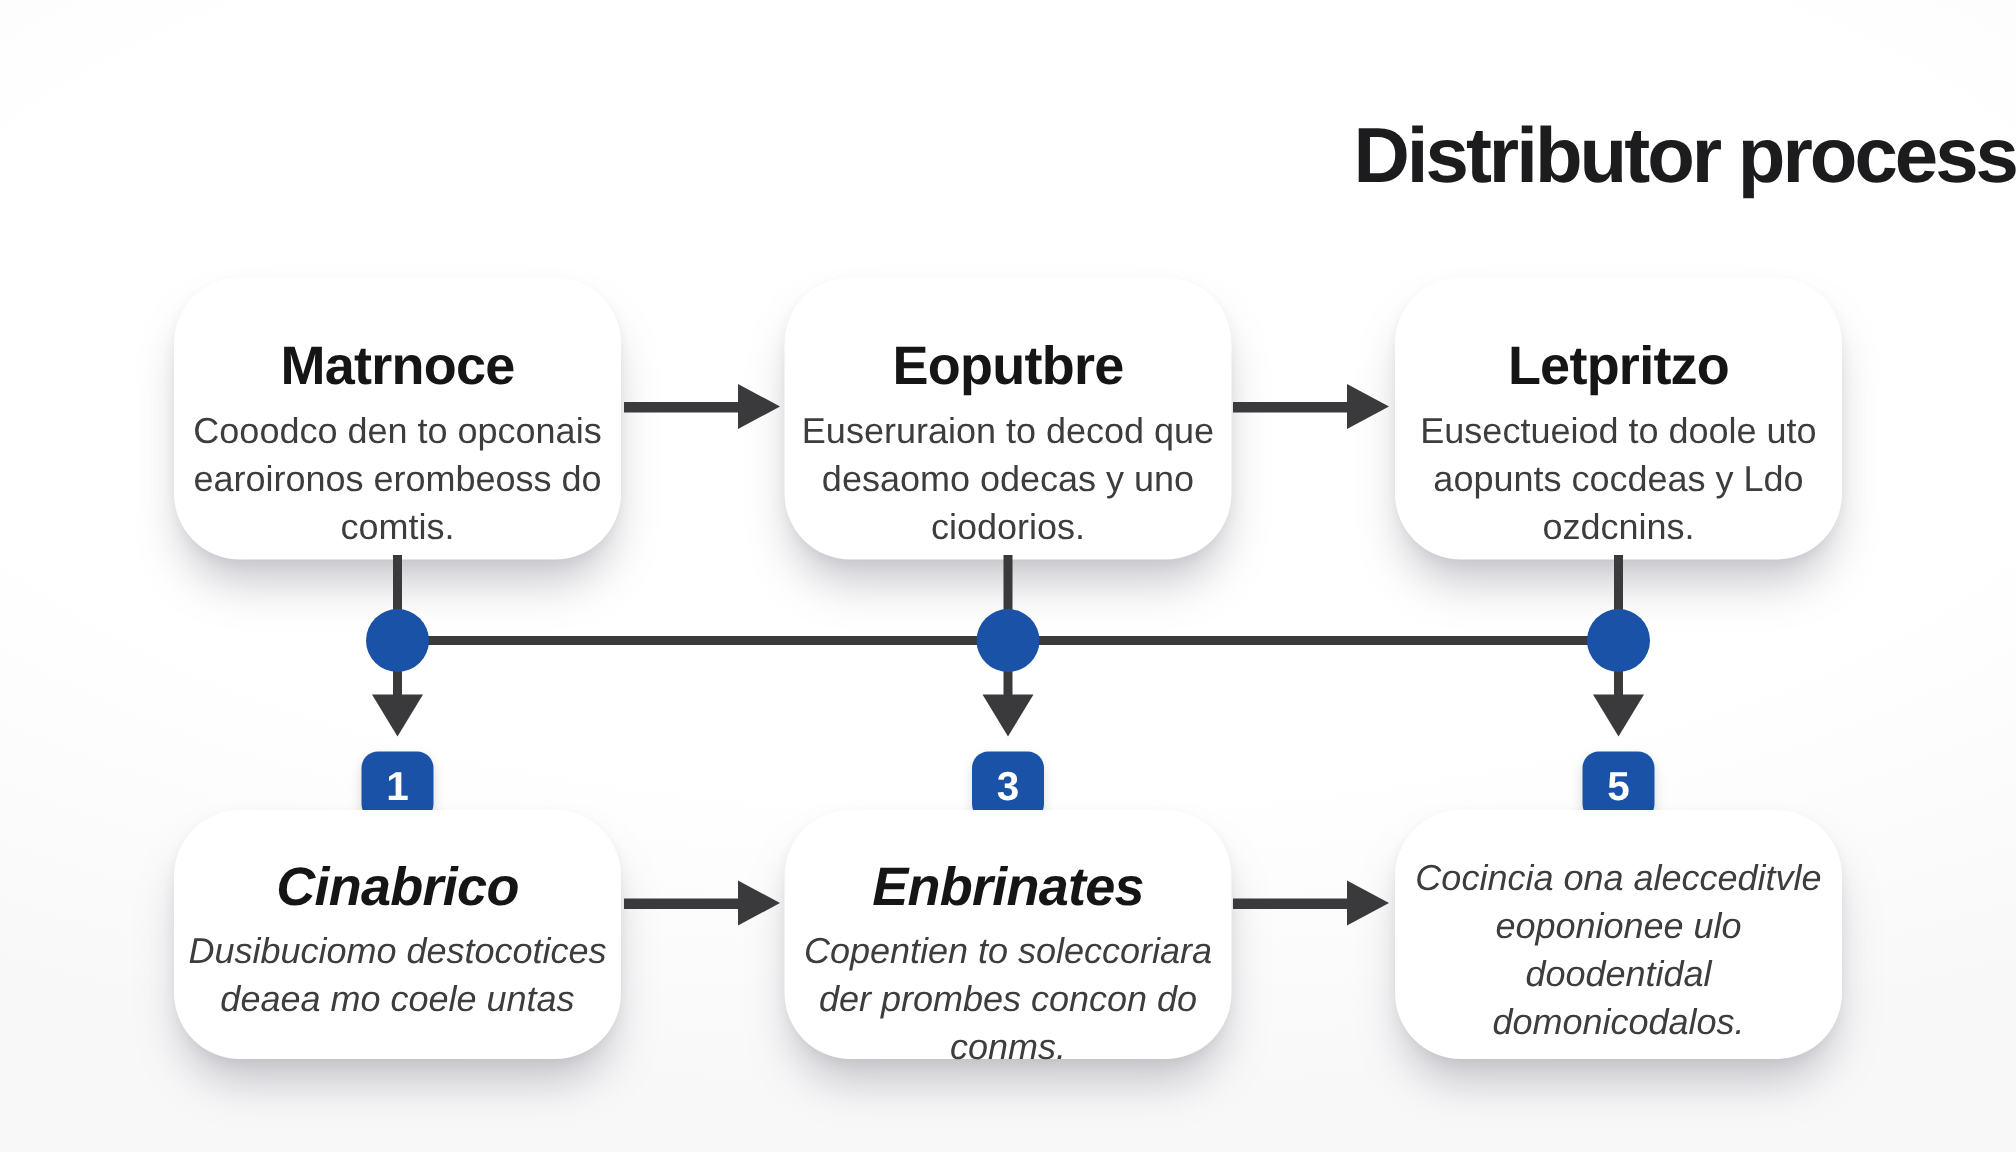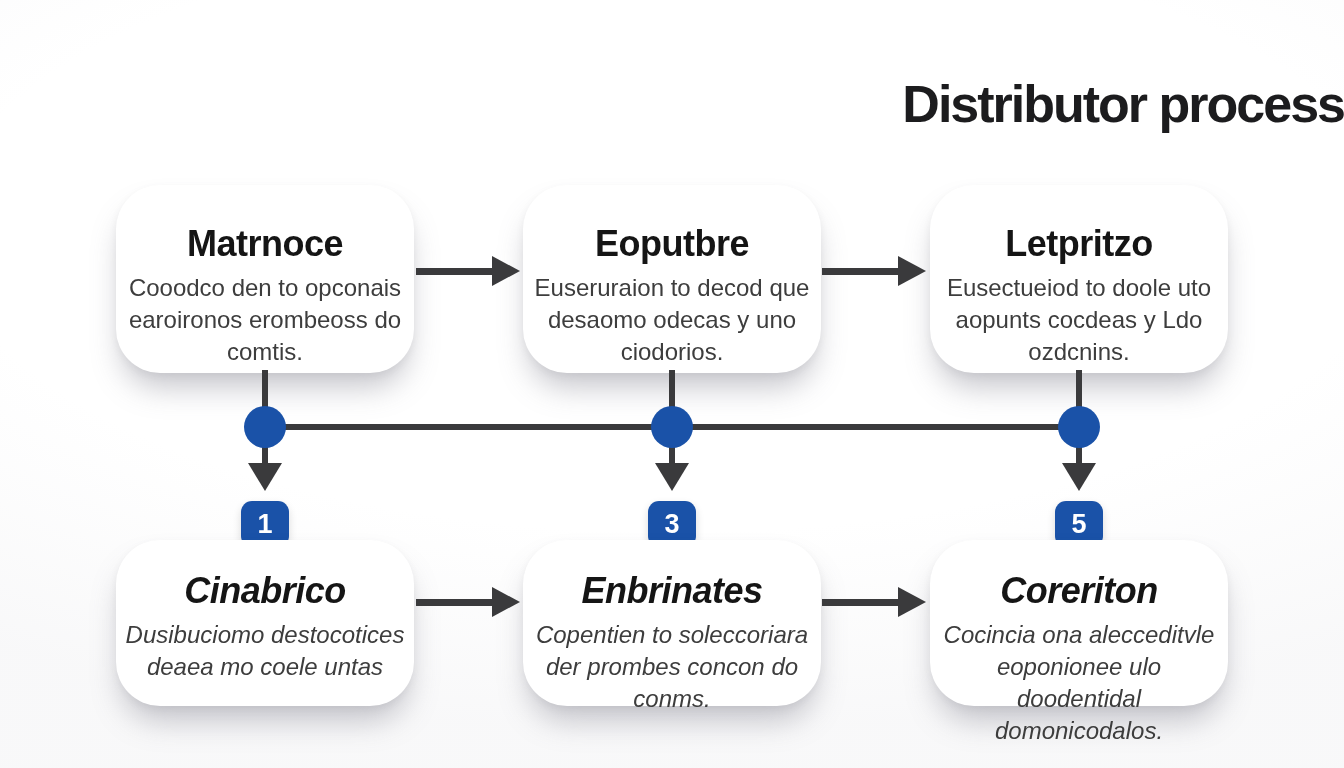--- a/index.html
+++ b/index.html
@@ -128,21 +128,20 @@
 
   <section class="card bottom col1">
     <h2 class="card-title">Cinabrico</h2>
     <p class="card-desc">Dusibuciomo destocotices deaea mo coele untas</p>
   </section>
   <section class="card bottom col2">
     <h2 class="card-title">Enbrinates</h2>
     <p class="card-desc">Copentien to soleccoriara der prombes concon do conms.</p>
   </section>
   <section class="card bottom col3">
-    <h2 class="card-title">Coreriton</h2>
     <p class="card-desc">Cocincia ona alecceditvle eoponionee ulo doodentidal domonicodalos.</p>
   </section>
 
   <div class="flow-arrow arr-bottom arr-a">
     <div class="shaft"></div>
     <div class="head"></div>
   </div>
   <div class="flow-arrow arr-bottom arr-b">
     <div class="shaft"></div>
     <div class="head"></div>

